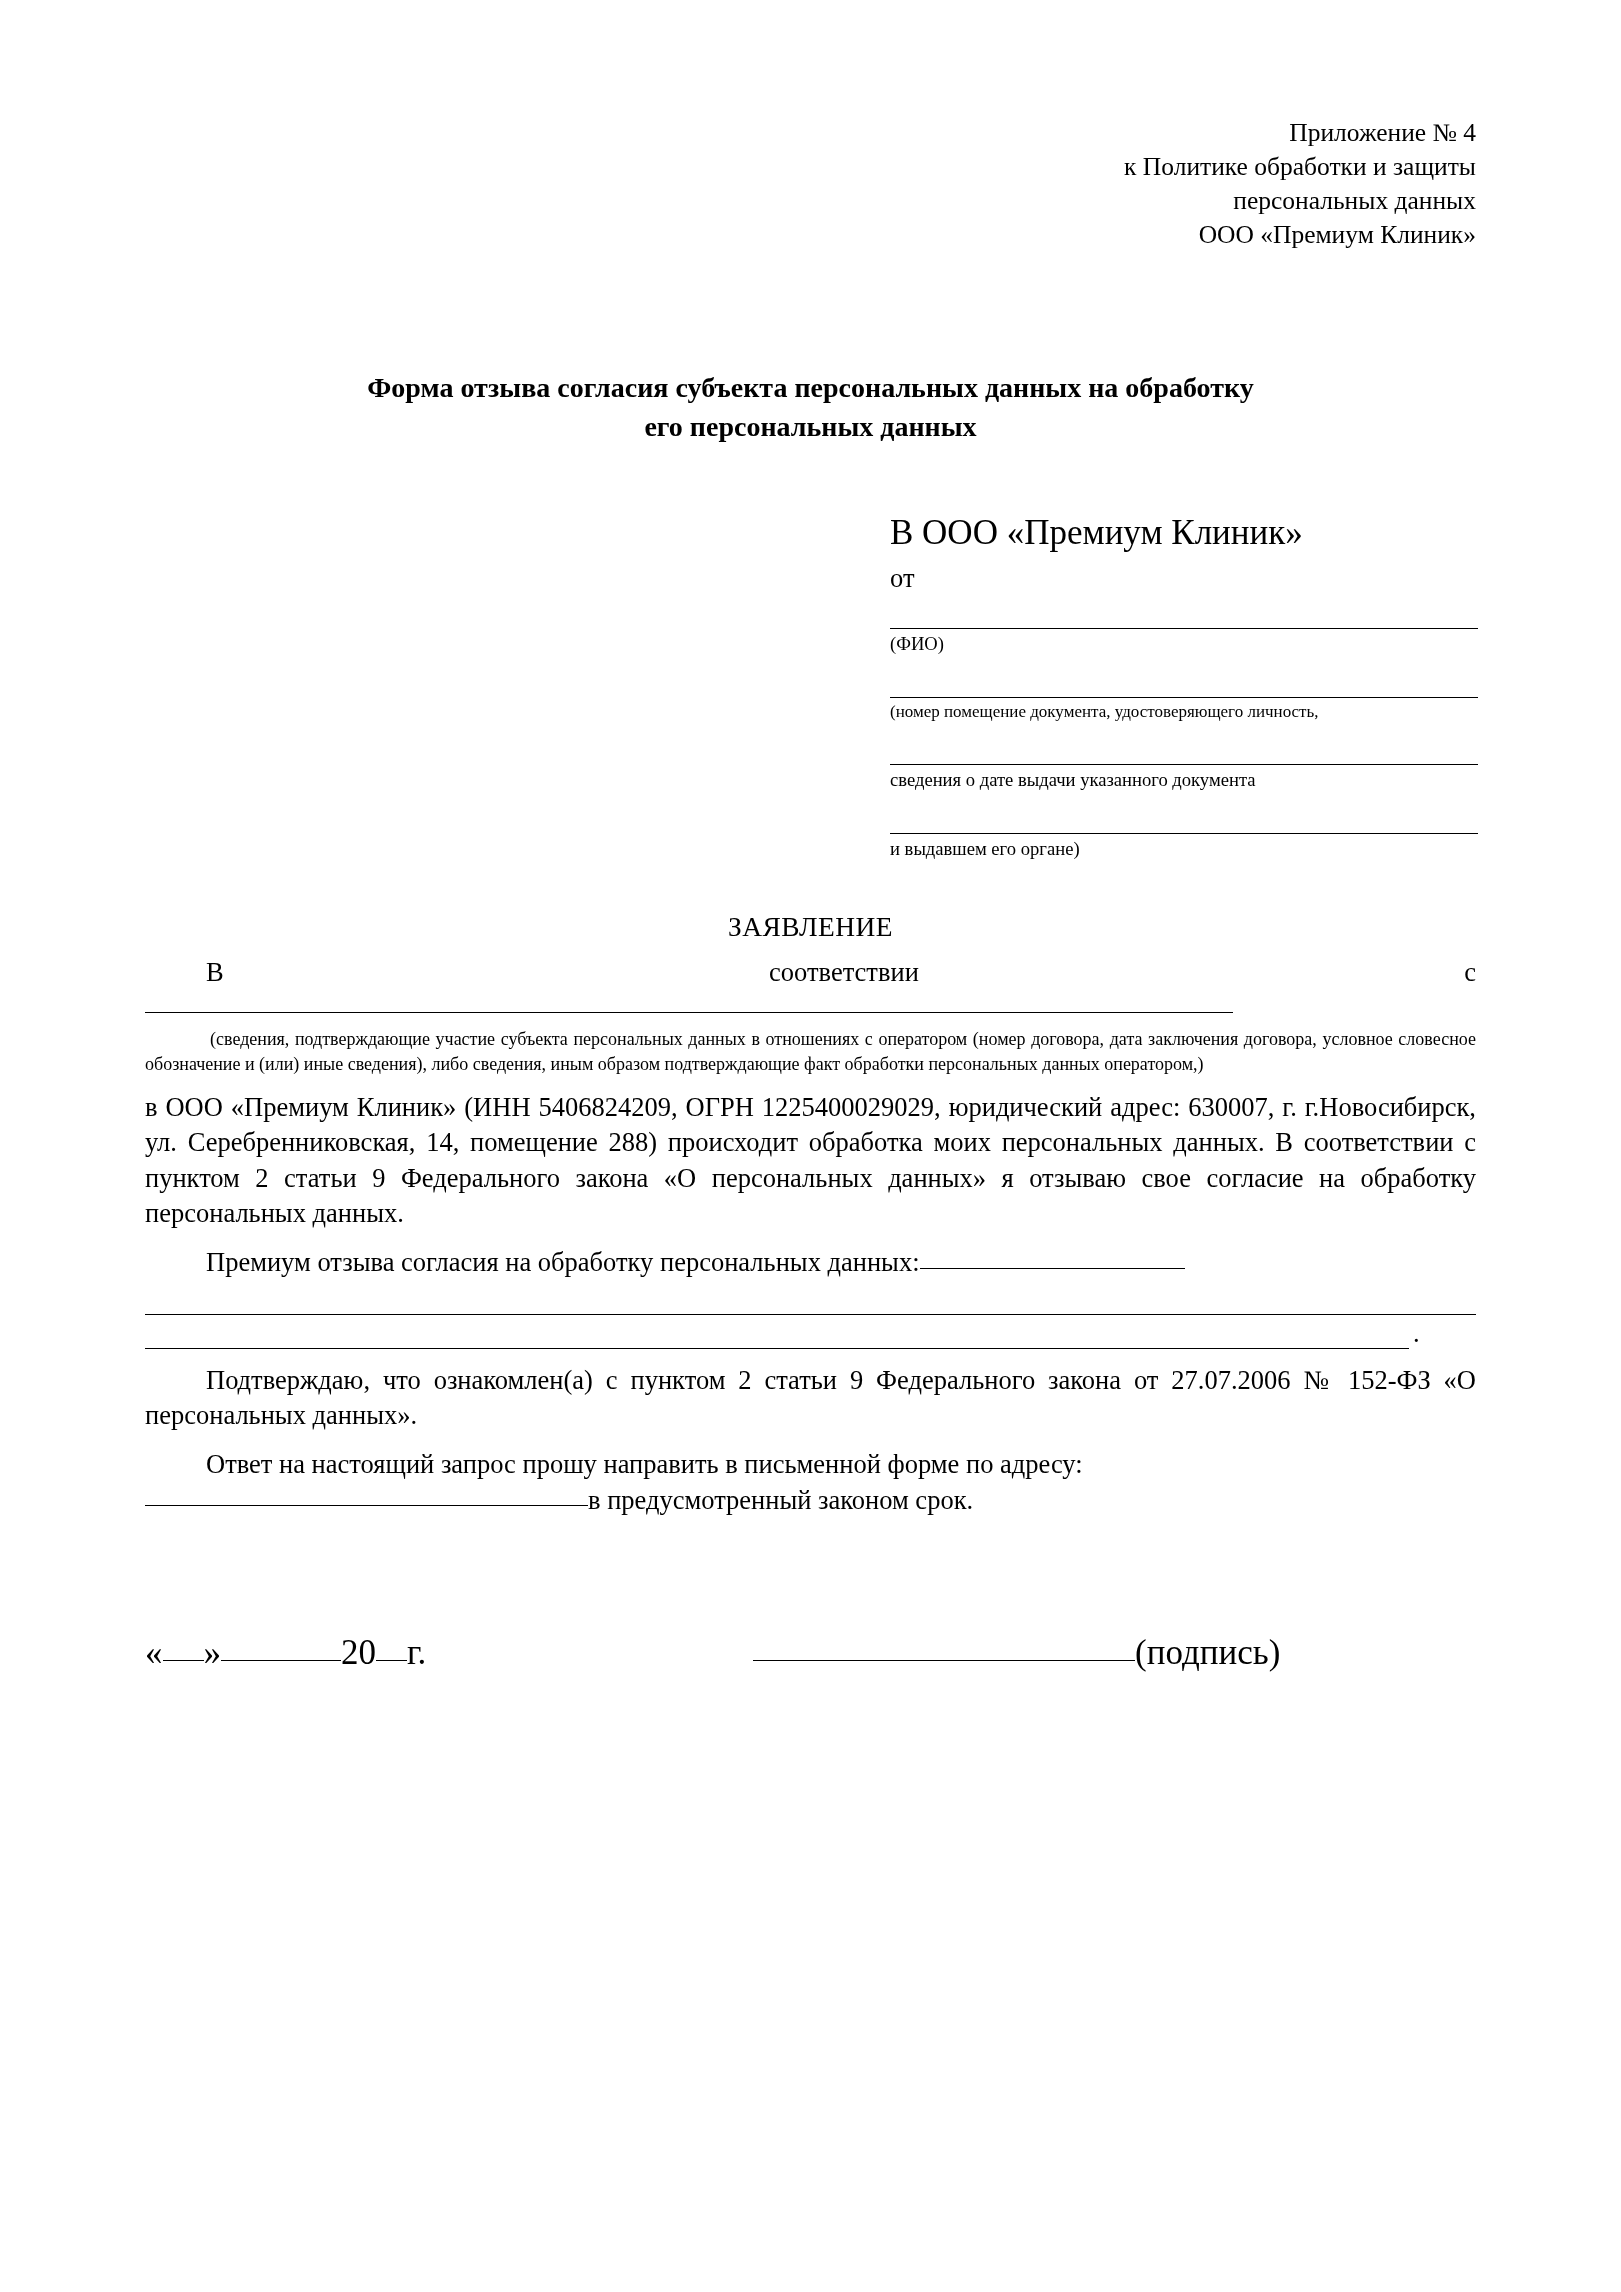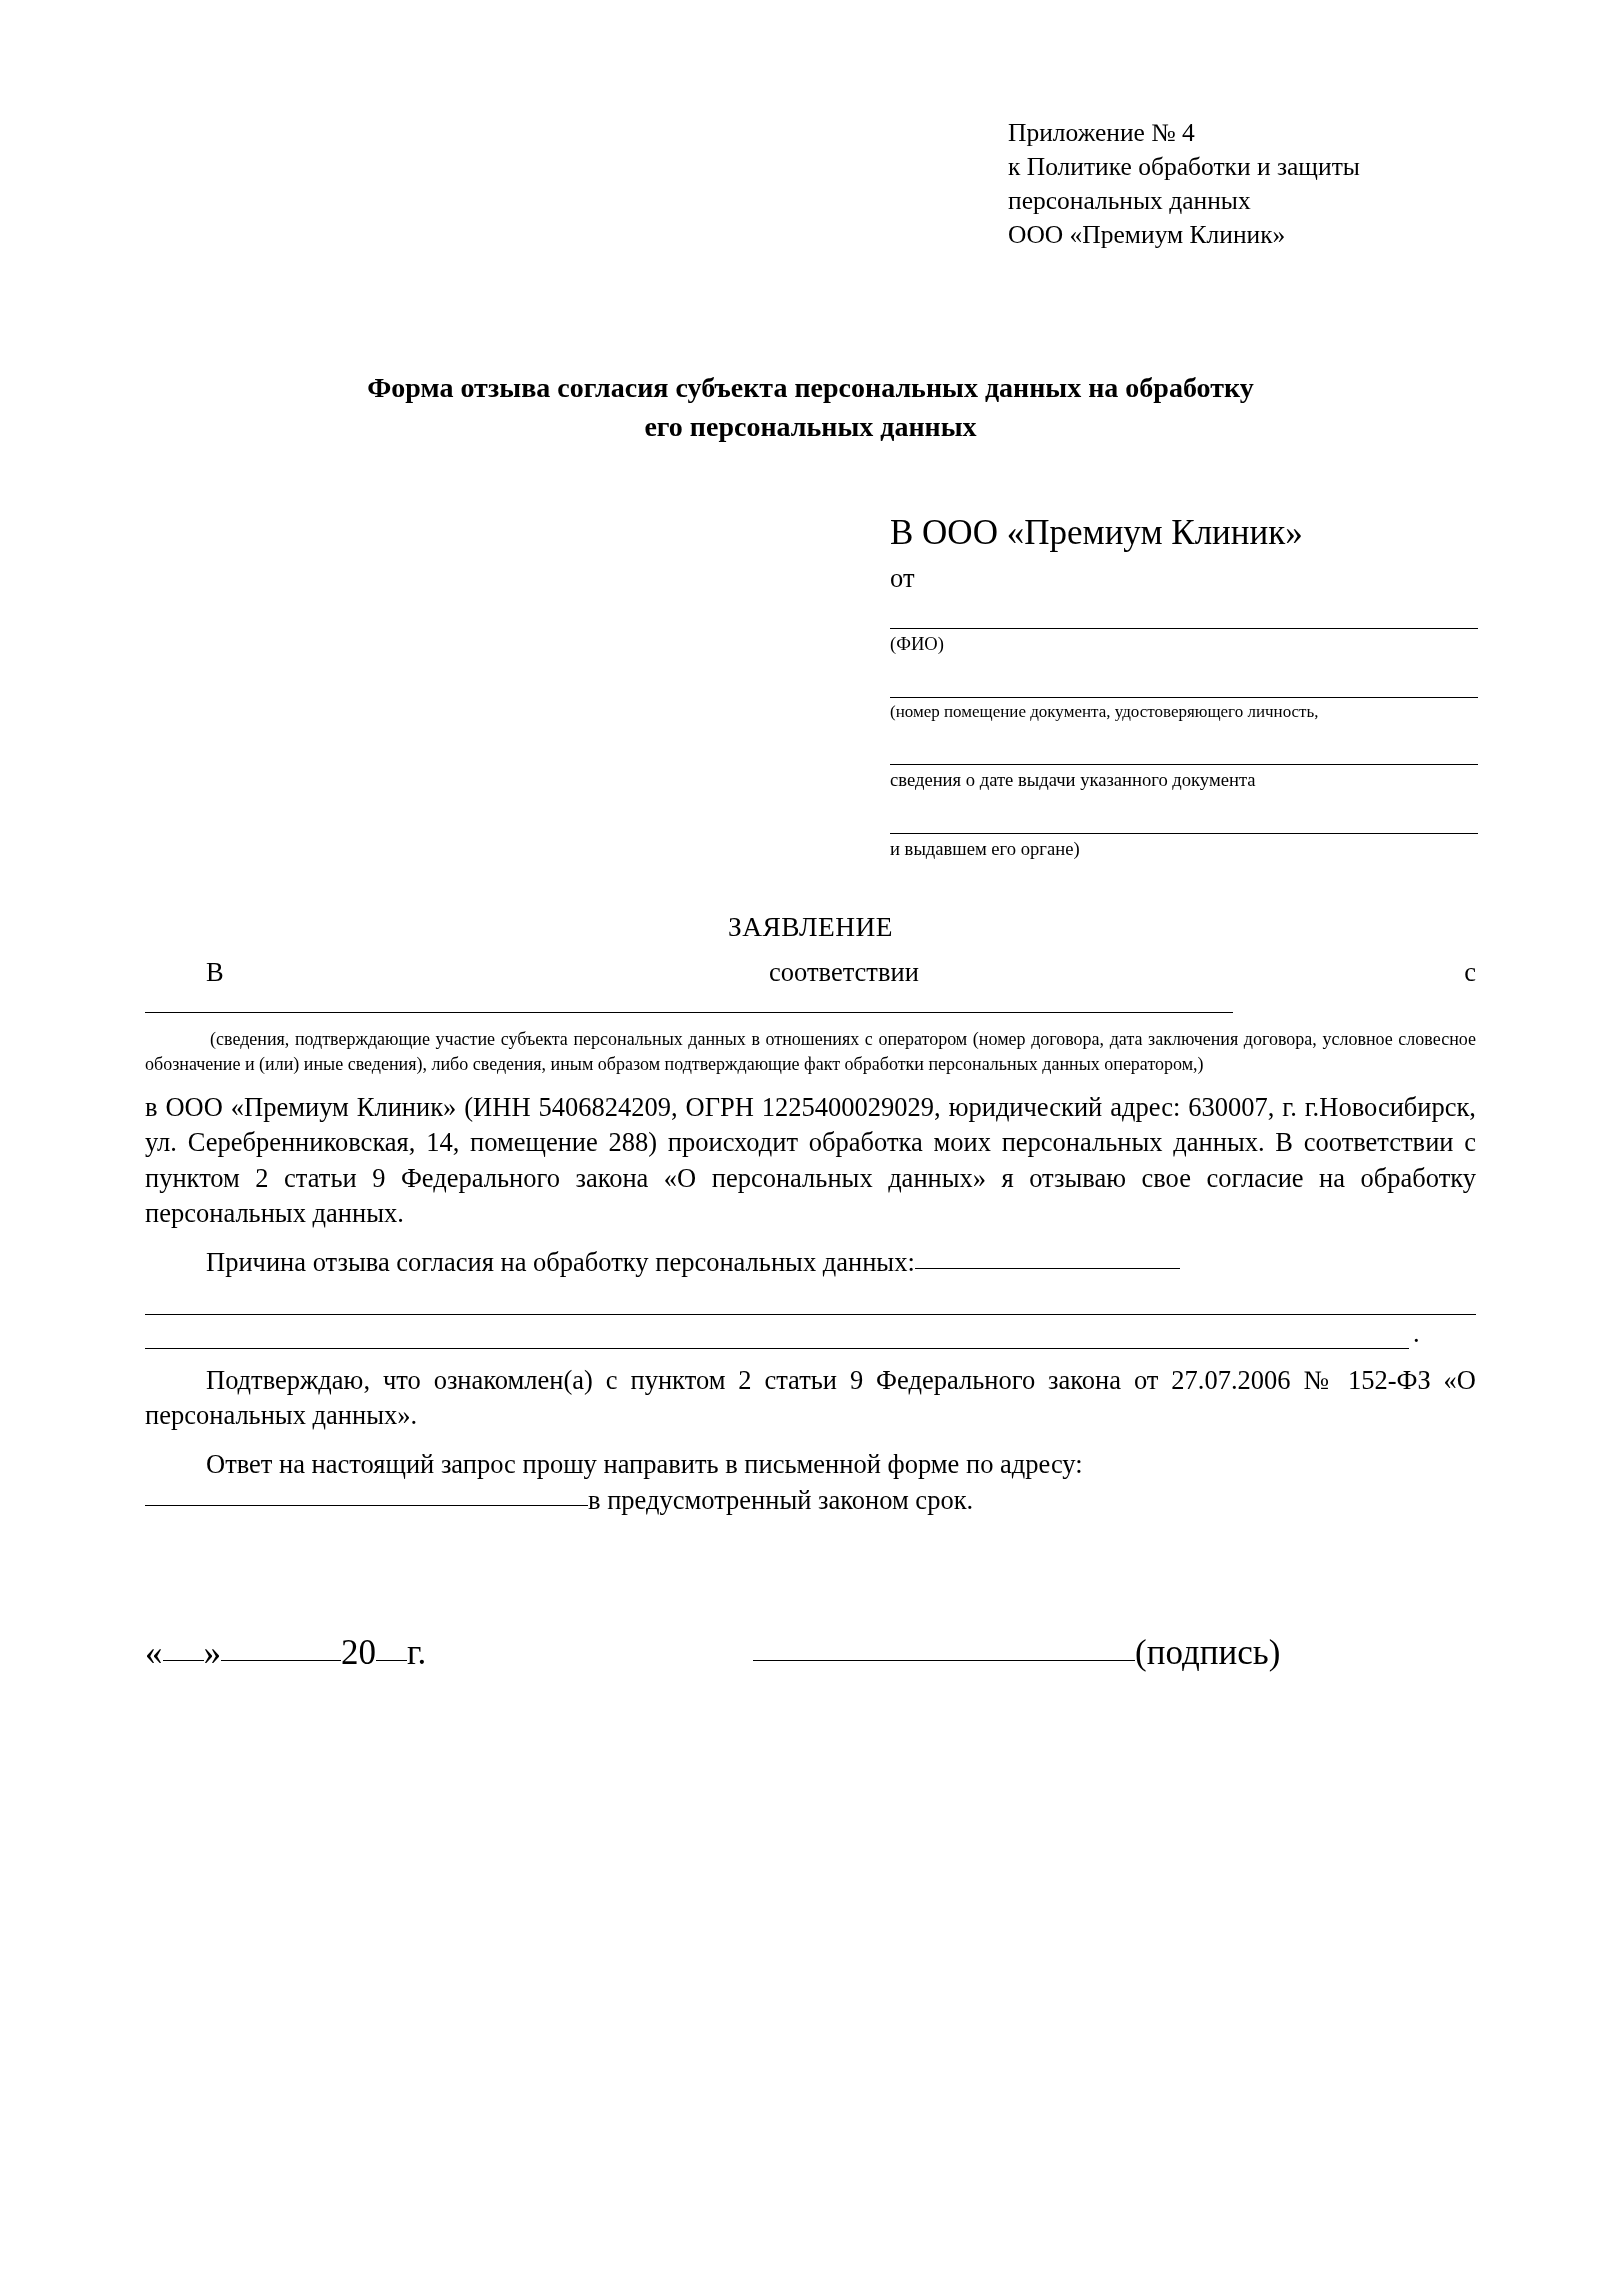--- a/index.html
+++ b/index.html
@@ -21,21 +21,21 @@
     min-height: 2293px;
     box-sizing: border-box;
     padding: 116px 145px 0 145px;
   }
 
   
   .header-block {
     margin-left: 863px;
     font-size: 25.5px;
     line-height: 1.33;
-    text-align: left;
+    text-align: right;
   }
   .header-block div { white-space: nowrap; }
 
   
   .doc-title {
     margin-top: 116px;
     font-size: 28px;
     font-weight: bold;
     text-align: center;
     line-height: 1.42;
@@ -201,21 +201,21 @@
     <span class="indent"></span><span>В соответствии с</span><span class="inline-rule" style="width:1088px"></span>
   </div>
 
   <div class="note-text">
     <span class="note-indent"></span><span>(сведения, подтверждающие участие субъекта персональных данных в отношениях с оператором (номер договора, дата заключения договора, условное словесное обозначение и (или) иные сведения), либо сведения, иным образом подтверждающие факт обработки персональных данных оператором,)</span>
   </div>
 
   <div class="para spaced">в ООО «Премиум Клиник» (ИНН 5406824209, ОГРН 1225400029029, юридический адрес: 630007, г. г.Новосибирск, ул. Серебренниковская, 14, помещение 288) происходит обработка моих персональных данных. В соответствии с пунктом 2 статьи 9 Федерального закона «О персональных данных» я отзываю свое согласие на обработку персональных данных.</div>
 
   <div class="para spaced">
-    <span class="indent"></span><span>Причина отзыва согласия на обработку персональных данных:</span><span class="inline-rule" style="width:265px"></span>
+    <span class="indent"></span><span>Премиум отзыва согласия на обработку персональных данных:</span><span class="inline-rule" style="width:265px"></span>
   </div>
 
   <div class="full-rule"></div>
 
   <div class="rule-row">
     <span class="inline-rule" style="width:1264px;height:33px;"></span>
     <span class="tail">.</span>
   </div>
 
   <div class="para spaced">

